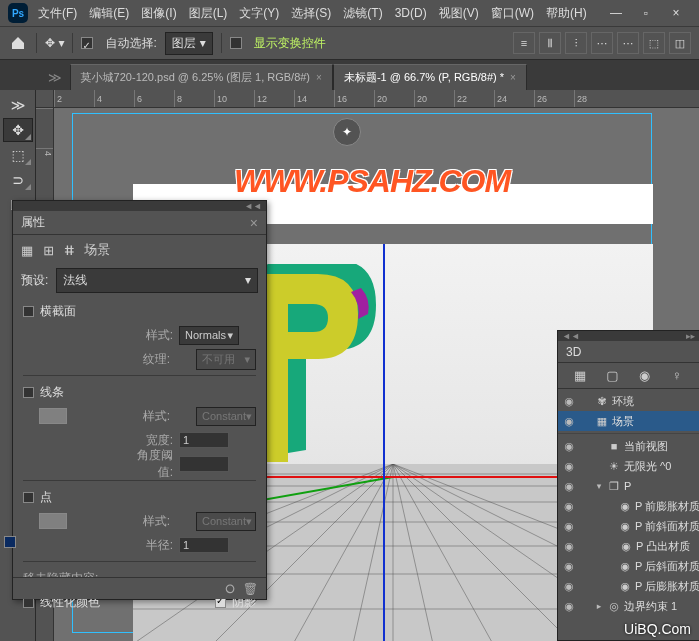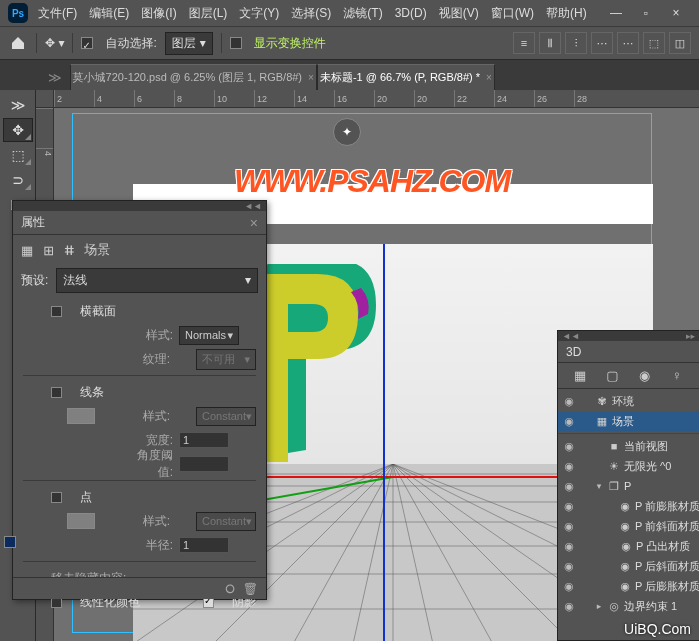--- a/index.html
+++ b/index.html
@@ -18,21 +18,21 @@
   .opt-sep { width: 1px; height: 20px; background: #3a3a3a; }
   .opt-checkbox { width: 12px; height: 12px; border: 1px solid #888; display: inline-block; margin-right: 4px; background: #333; }
   .opt-checkbox.checked::after { content: "✓"; color: #ddd; font-size: 10px; line-height: 10px; }
   .opt-select { background: #3a3a3a; border: 1px solid #222; color: #ddd; padding: 2px 6px; font-size: 12px; display: flex; align-items: center; gap: 4px; }
   .opt-dim { color: #bef264; }
   .opt-icons { display: flex; gap: 4px; margin-left: auto; }
   .opt-icon { width: 22px; height: 22px; border: 1px solid #666; display: flex; align-items: center; justify-content: center; font-size: 11px; }
   
   
   .tabbar { background: #3a3a3a; height: 30px; display: flex; align-items: flex-end; padding-left: 40px; }
-  .tab { background: #535353; color: #bbb; padding: 5px 2px; font-size: 11px; border-top: 1px solid #666; border-left: 1px solid #2a2a2a; border-right: 1px solid #2a2a2a; display: flex; align-items: center; gap: 6px; height: 26px; }
+  .tab { background: #535353; color: #bbb; padding: 5px 10px; font-size: 11px; border-top: 1px solid #666; border-left: 1px solid #2a2a2a; border-right: 1px solid #2a2a2a; display: flex; align-items: center; gap: 6px; height: 26px; }
   .tab.active { background: #535353; color: #fff; }
   .tab .close { font-size: 10px; color: #999; }
   .tab-arrows { color: #888; font-size: 13px; display: flex; gap: 4px; align-items: center; height: 26px; padding: 0 8px; }
   
   
   .main-area { position: absolute; top: 90px; left: 0; right: 0; bottom: 0; display: flex; }
   
   
   .toolbar { width: 36px; background: #535353; border-right: 1px solid #2a2a2a; display: flex; flex-direction: column; padding: 3px; gap: 1px; }
   .tool { width: 30px; height: 24px; display: flex; align-items: center; justify-content: center; color: #ddd; font-size: 14px; border: 1px solid transparent; position: relative; }
@@ -66,21 +66,21 @@
   
   
   .props-panel { position: absolute; top: 200px; left: 12px; width: 255px; height: 400px; background: #535353; border: 1px solid #222; color: #ddd; font-size: 12px; box-shadow: 2px 2px 6px rgba(0,0,0,0.4); }
   .panel-tabbar { background: #3a3a3a; height: 10px; display: flex; justify-content: flex-end; padding: 0 4px; align-items: center; }
   .panel-header { height: 24px; display: flex; align-items: center; padding: 0 8px; border-bottom: 1px solid #333; }
   .panel-header .close-btn { margin-left: auto; color: #999; font-size: 14px; }
   .panel-icons-row { height: 30px; display: flex; align-items: center; padding: 0 8px; gap: 10px; color: #ccc; font-size: 13px; }
   .preset-row { height: 30px; display: flex; align-items: center; padding: 0 8px; gap: 8px; }
   .preset-select { flex: 1; background: #3a3a3a; border: 1px solid #222; padding: 3px 6px; color: #ddd; display: flex; justify-content: space-between; align-items: center; }
   .prop-group { padding: 4px 10px 0 10px; }
-  .prop-row { display: flex; align-items: center; height: 24px; gap: 18px; margin-left: 28px; }
+  .prop-row { display: flex; align-items: center; height: 24px; gap: 6px; }
   .prop-check { width: 11px; height: 11px; border: 1px solid #888; background: #333; display: inline-block; flex-shrink: 0; }
   .prop-check.on { background: #ddd; position: relative; }
   .prop-check.on::after { content: "✓"; position: absolute; top: -3px; left: 0; color: #000; font-size: 10px; }
   .swatch { width: 28px; height: 16px; border: 1px solid #888; background: #808080; margin-left: 16px; }
   .sub-row { display: flex; align-items: center; height: 24px; padding-left: 100px; gap: 6px; }
   .sub-label { color: #aaa; width: 50px; text-align: right; }
   .mini-select { background: #3a3a3a; border: 1px solid #222; padding: 2px 5px; color: #ccc; font-size: 11px; min-width: 60px; display: flex; justify-content: space-between; align-items: center; }
   .mini-select.dim { color: #777; background: #4a4a4a; margin-left: 20px; }
   .mini-input { background: #333; border: 1px solid #555; width: 50px; height: 16px; color: #ccc; font-size: 11px; padding: 0 3px; }
   .divider { height: 1px; background: #3a3a3a; margin: 4px 0; }

